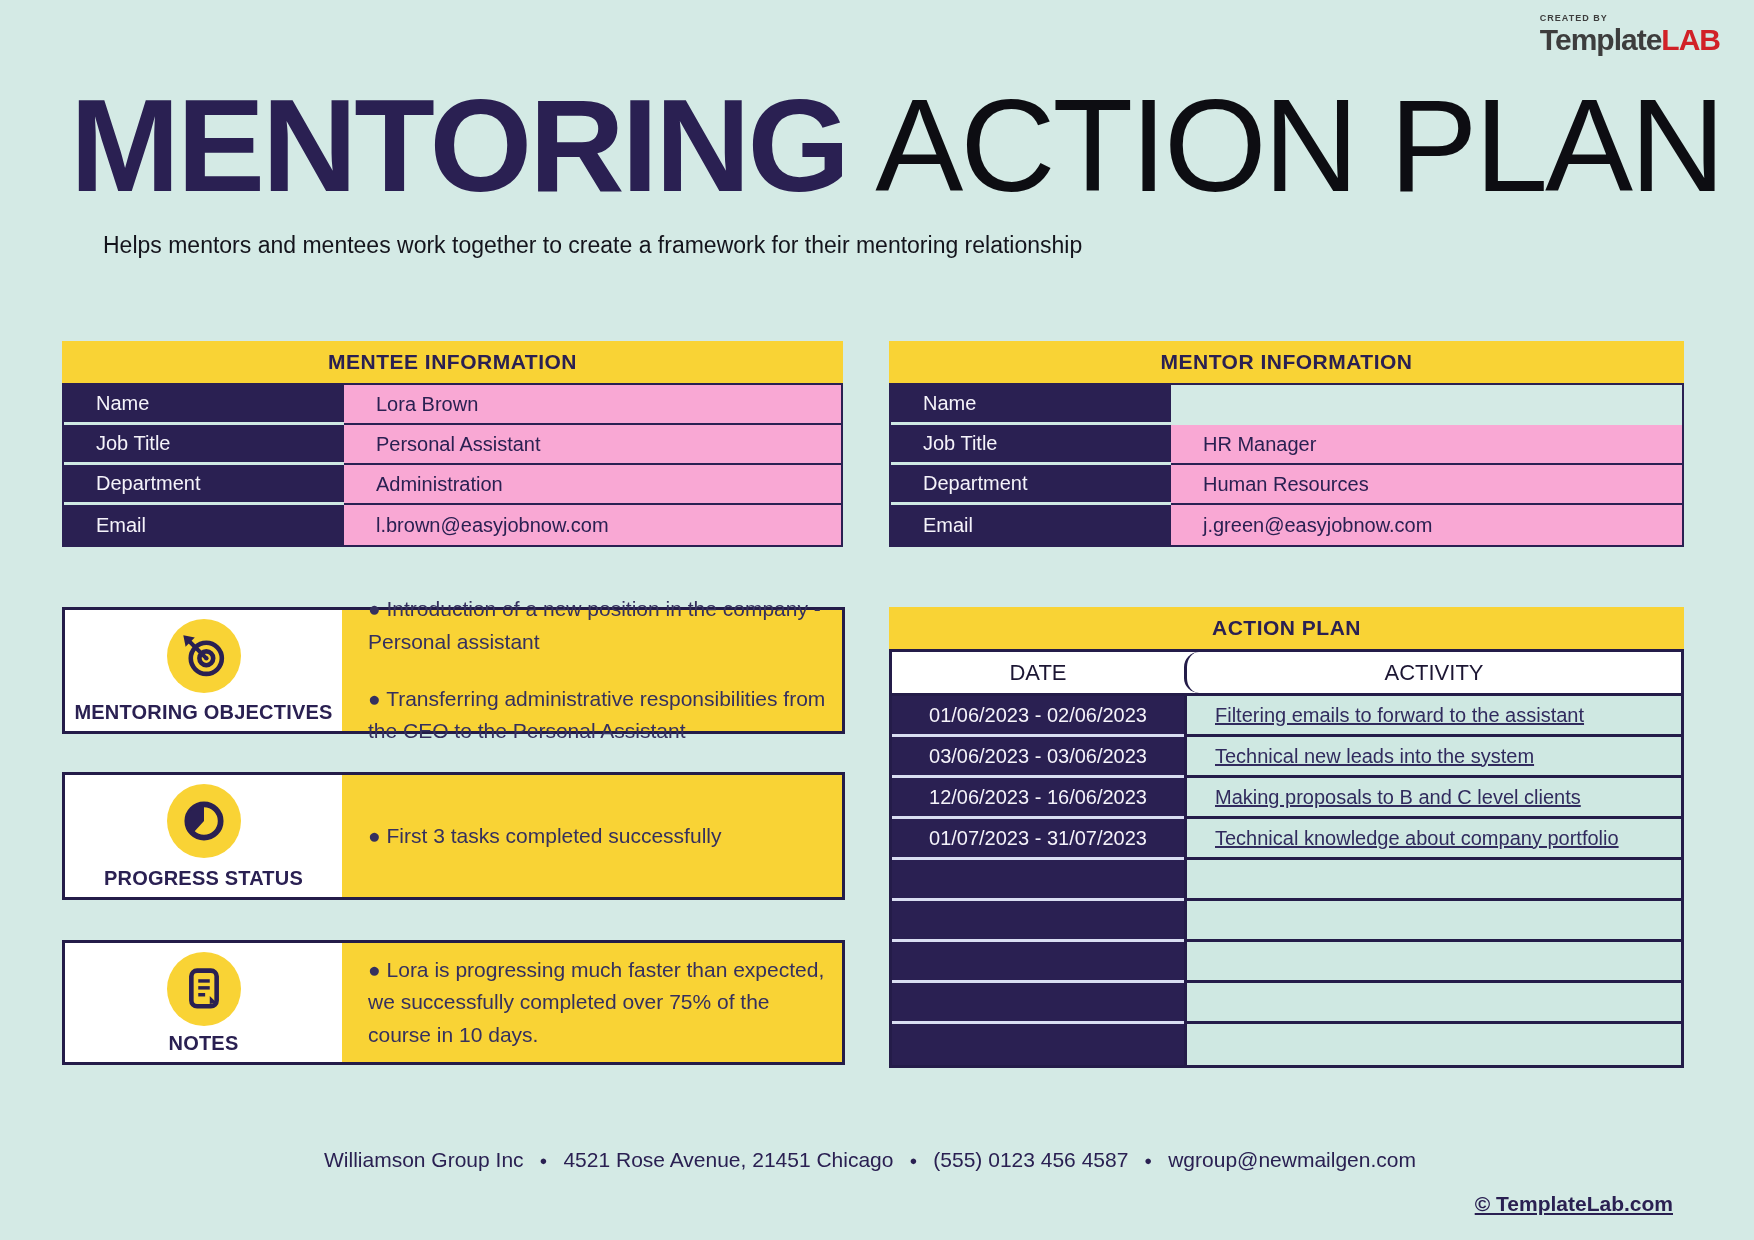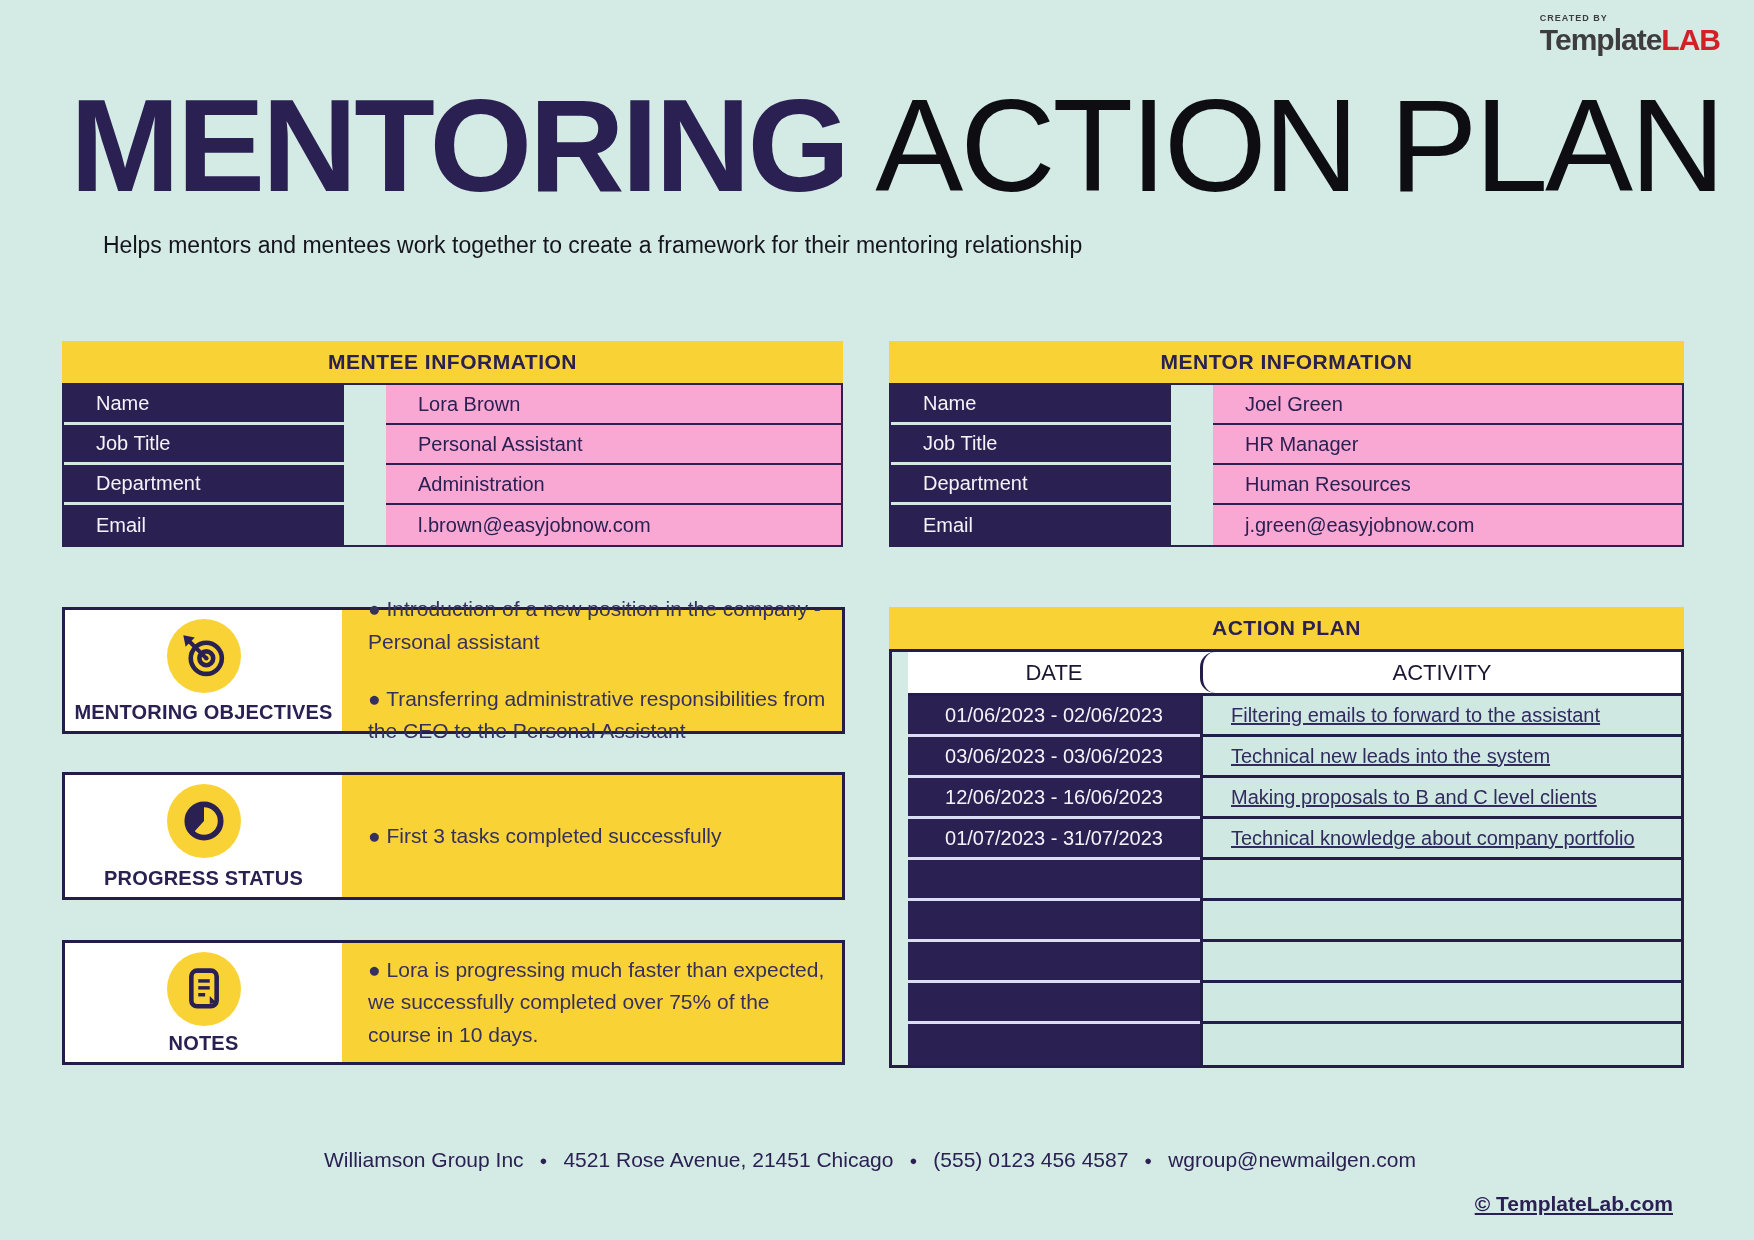--- a/index.html
+++ b/index.html
@@ -28,21 +28,21 @@
   
   .info-table { position:absolute; top:341px; }
   .info-table.mentee { left:62px;  width:781px; }
   .info-table.mentor { left:889px; width:795px; }
   .info-head {
     height:42px; background:#f9d335; color:#2a2052;
     font-weight:700; font-size:21px; letter-spacing:.5px;
     display:flex; align-items:center; justify-content:center;
   }
   .info-body { border:2px solid #2a2052; }
-  .info-row { display:flex; height:40px;gap:42px; }
+  .info-row { display:flex; height:40px; }
   .info-row:last-child .cell-label { border-bottom:none; }
   .info-row:last-child .cell-value { border-bottom:none; }
   .cell-label {
     width:280px; background:#2a2052; color:#f5f3fa;
     font-size:20px; display:flex; align-items:center; padding-left:32px;
     border-bottom:3px solid #cfe9e3;
   }
   .cell-value {
     flex:1; background:#f9a8d4; color:#2a2052;
     font-size:20px; display:flex; align-items:center; padding-left:32px;
@@ -65,21 +65,21 @@
     padding:10px 14px 10px 26px;
     gap:24px;
   }
 
   
   .action-plan { position:absolute; left:889px; top:607px; width:795px; }
   .ap-head {
     height:42px; background:#f9d335; color:#2a2052; font-weight:700; font-size:21px; letter-spacing:.5px;
     display:flex; align-items:center; justify-content:center;
   }
-  .ap-body { border:3px solid #241c49;padding-left:16px; }
+  .ap-body { border:3px solid #241c49; }
   .ap-cols { display:flex; height:44px; background:#ffffff; border-bottom:3px solid #241c49; }
   .ap-col { display:flex; align-items:center; justify-content:center; font-size:22px; color:#1c1633; font-weight:500; }
   .ap-col.date { width:292px; }
   .ap-col.activity { flex:1; border-left:3px solid #241c49;border-radius:15px; }
   .ap-row { display:flex; height:41px; }
   .ap-date {
     width:292px; background:#2a2052; color:#f5f3fa; font-size:20px;
     display:flex; align-items:center; justify-content:center;
     border-bottom:3px solid #d9def2;
   }
@@ -129,21 +129,20 @@
         <div class="cell-value">l.brown@easyjobnow.com</div>
       </div>
     </div>
   </div>
 
   <div class="info-table mentor">
     <div class="info-head">MENTOR INFORMATION</div>
     <div class="info-body">
       <div class="info-row">
         <div class="cell-label">Name</div>
-        <div class="cell-value">Joel Green</div>
       </div>
       <div class="info-row">
         <div class="cell-label">Job Title</div>
         <div class="cell-value">HR Manager</div>
       </div>
       <div class="info-row">
         <div class="cell-label">Department</div>
         <div class="cell-value">Human Resources</div>
       </div>
       <div class="info-row">

